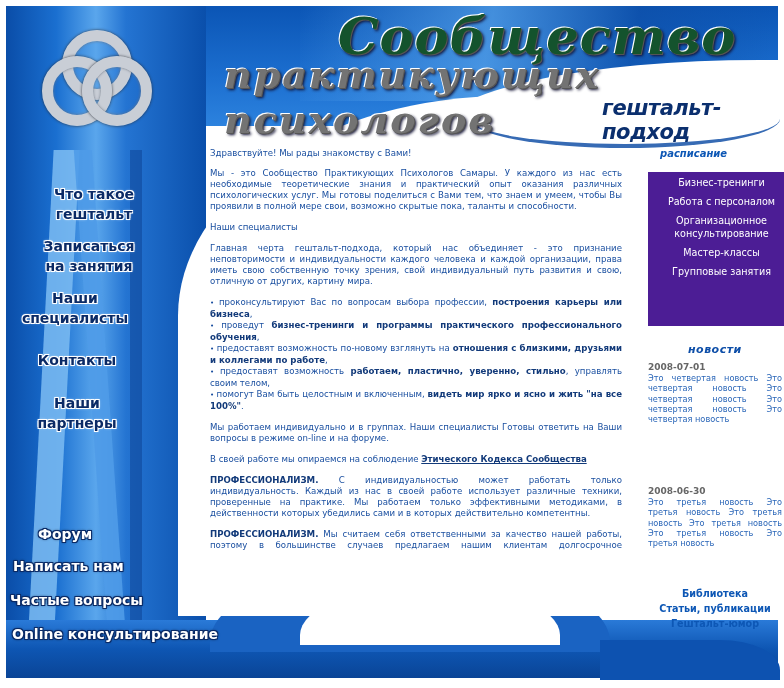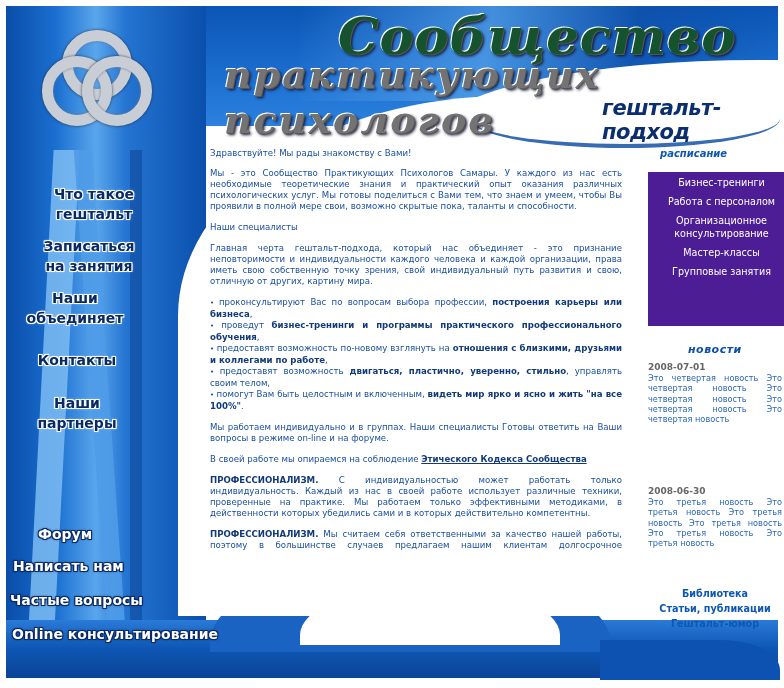--- a/index.html
+++ b/index.html
@@ -123,21 +123,21 @@
 <div class="nav-item" style="left:24px; top:184px; width:140px;">
   <span>Что такое</span>
   <span>гештальт</span>
 </div>
 <div class="nav-item" style="left:14px; top:236px; width:150px;">
   <span>Записаться</span>
   <span>на занятия</span>
 </div>
 <div class="nav-item" style="left:10px; top:288px; width:130px;">
   <span>Наши</span>
-  <span>объединяет</span>
+  <span>специалисты</span>
 </div>
 <div class="nav-item" style="left:22px; top:350px; width:110px;">
   <span>Контакты</span>
 </div>
 <div class="nav-item" style="left:22px; top:393px; width:110px;">
   <span>Наши</span>
   <span>партнеры</span>
 </div>
 
 <div class="nav-item light" style="left:38px; top:524px;">Форум</div>
@@ -147,21 +147,21 @@
 
 <div class="main">
   <p class="greet">Здравствуйте! Мы рады знакомству с Вами!</p>
   <p>Мы - это Сообщество Практикующих Психологов Самары. У каждого из нас есть необходимые теоретические знания и практический опыт оказания различных психологических услуг. Мы готовы поделиться с Вами тем, что знаем и умеем, чтобы Вы проявили в полной мере свои, возможно скрытые пока, таланты и способности.</p>
   <p>Наши специалисты</p>
   <p>Главная черта гештальт-подхода, который нас объединяет - это признание неповторимости и индивидуальности каждого человека и каждой организации, права иметь свою собственную точку зрения, свой индивидуальный путь развития и свою, отличную от других, картину мира.</p>
   <ul>
     <li><span>проконсультируют Вас по вопросам выбора профессии, </span><b>построения карьеры или бизнеса</b><span>,</span></li>
     <li><span>проведут </span><b>бизнес-тренинги и программы практического профессионального обучения</b><span>,</span></li>
     <li><span>предоставят возможность по-новому взглянуть на </span><b>отношения с близкими, друзьями и коллегами по работе</b><span>,</span></li>
-    <li><span>предоставят возможность </span><b>двигаться, пластично, уверенно, стильно</b><span>, управлять своим телом,</span></li>
+    <li><span>предоставят возможность </span><b>работаем, пластично, уверенно, стильно</b><span>, управлять своим телом,</span></li>
     <li><span>помогут Вам быть целостным и включенным, </span><b>видеть мир ярко и ясно и жить "на все 100%"</b><span>.</span></li>
   </ul>
   <p>Мы работаем индивидуально и в группах. Наши специалисты Готовы ответить на Ваши вопросы в режиме on-line и на форуме.</p>
   <p><span>В своей работе мы опираемся на соблюдение </span><a>Этического Кодекса Сообщества</a></p>
   <p><b>ПРОФЕССИОНАЛИЗМ.</b><span> С индивидуальностью может работать только индивидуальность. Каждый из нас в своей работе использует различные техники, проверенные на практике. Мы работаем только эффективными методиками, в действенности которых убедились сами и в которых действительно компетентны.</span></p>
   <p><b>ПРОФЕССИОНАЛИЗМ.</b><span> Мы считаем себя ответственными за качество нашей работы, поэтому в большинстве случаев предлагаем нашим клиентам долгосрочное сотрудничество, которое является важным фактором эффективного взаимодействия. Мы гарантируем своим клиентам профессионализм и конфиденциальность</span></p>
 
 </div>
 
 <div class="schedule-title">расписание</div>

